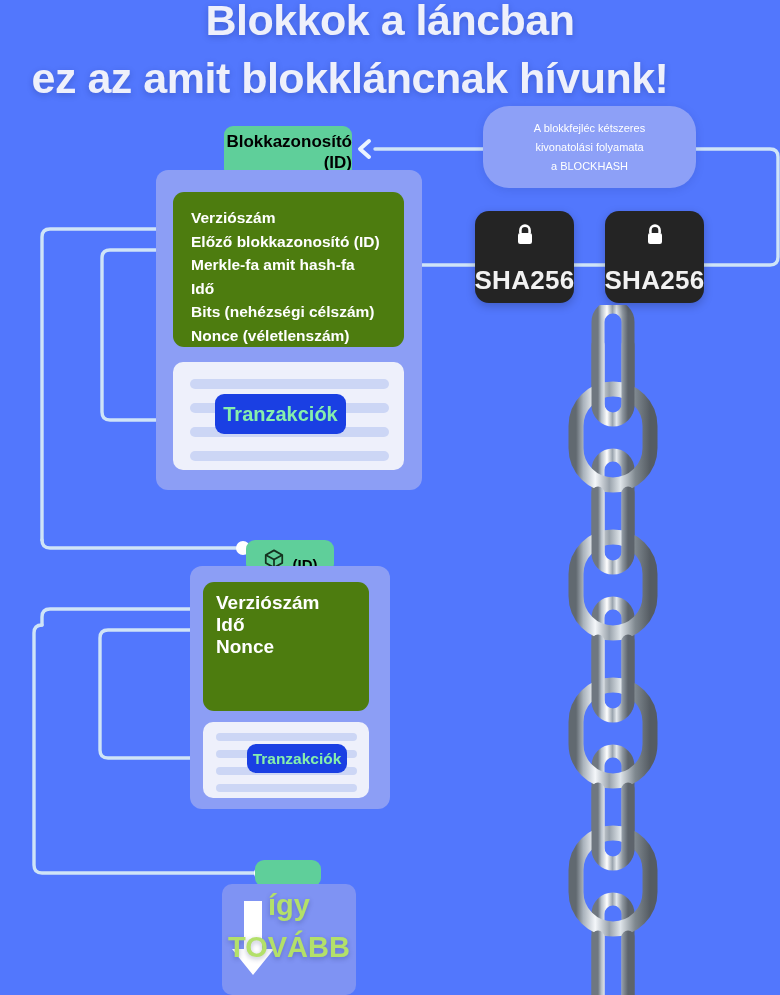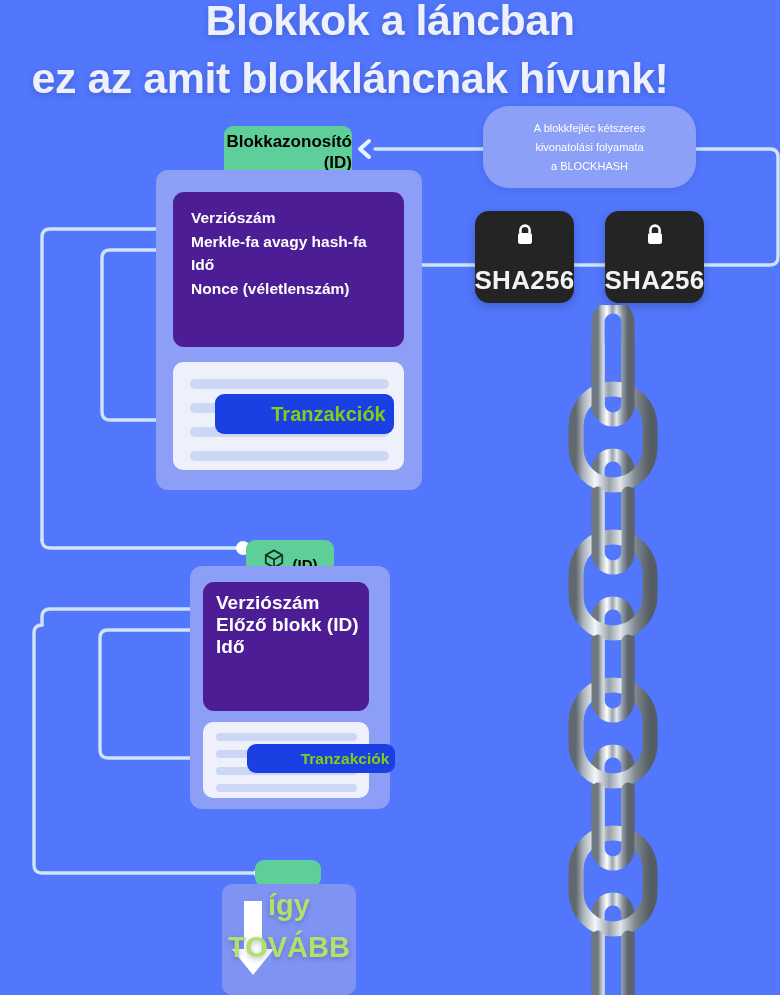--- a/index.html
+++ b/index.html
@@ -33,29 +33,29 @@
   .callout span{display:block;}
 
   
   .wires{position:absolute;left:0;top:0;width:780px;height:995px;}
 
   
   .card{
     position:absolute;background:#8c9ef5;border-radius:12px;
   }
   .hdrbox{
-    position:absolute;background:#4c1d95;border-radius:11px;
+    position:absolute;background:#4d7c0f;border-radius:11px;
     color:#ffffff;box-sizing:border-box;
   }
   .hdrbox div{white-space:nowrap;}
   .txwrap{position:absolute;background:#eef0fb;border-radius:10px;}
   .txline{position:absolute;background:#ccd6f5;border-radius:5px;height:10px;}
   .txpill{
-    position:absolute;background:#1a3fe3;border-radius:9px;color:#84cc16;
-    display:flex;align-items:center;justify-content:center;font-weight:bold;padding-left:48px;
+    position:absolute;background:#1a3fe3;border-radius:9px;color:#86efac;
+    display:flex;align-items:center;justify-content:center;font-weight:bold;
   }
 
   
   .idbadge{
     position:absolute;background:#5fcf9a;border-radius:9px;
     color:#000000;display:flex;align-items:flex-end;justify-content:center;
     text-align:center;font-weight:bold;
   }
   .idbadge.two-line{flex-direction:column;line-height:21px;}
   .idbadge.with-icon{gap:8px;}
@@ -203,22 +203,24 @@
 
   <div class="idbadge two-line" style="left:224px;top:126px;width:128px;height:52px;font-size:17px;">
     <span>Blokkazonosító</span>
     <span>(ID)</span>
   </div>
 
   <div class="card" style="left:156px;top:170px;width:266px;height:320px;">
 
     <div class="hdrbox" style="left:17px;top:22px;width:231px;height:155px;padding:14px 0 0 18px;font-size:15.5px;font-weight:bold;line-height:23.5px;">
       <div>Verziószám</div>
-      <div>Merkle-fa avagy hash-fa</div>
+      <div>Előző blokkazonosító (ID)</div>
+      <div>Merkle-fa amit hash-fa</div>
       <div>Idő</div>
+      <div>Bits (nehézségi célszám)</div>
       <div>Nonce (véletlenszám)</div>
     </div>
 
     <div class="txwrap" style="left:17px;top:192px;width:231px;height:108px;">
       <div class="txline" style="left:17px;top:17px;width:199px;"></div>
       <div class="txline" style="left:17px;top:41px;width:199px;"></div>
       <div class="txline" style="left:17px;top:65px;width:199px;"></div>
       <div class="txline" style="left:17px;top:89px;width:199px;"></div>
       <div class="txpill" style="left:42px;top:32px;width:131px;height:40px;font-size:20px;">Tranzakciók</div>
     </div>
@@ -232,22 +234,22 @@
         <path d="M12 12.6V21.4"></path>
       </svg>
     </span>
     <span>(ID)</span>
   </div>
 
   <div class="card" style="left:190px;top:566px;width:200px;height:243px;">
 
     <div class="hdrbox" style="left:13px;top:16px;width:166px;height:129px;padding:10px 0 0 13px;font-size:19px;font-weight:bold;line-height:22px;">
       <div>Verziószám</div>
-      <div>Előző blokk (ID)</div>
       <div>Idő</div>
+      <div>Nonce</div>
     </div>
 
     <div class="txwrap" style="left:13px;top:156px;width:166px;height:76px;">
       <div class="txline" style="left:13px;top:11px;width:141px;height:8px;"></div>
       <div class="txline" style="left:13px;top:28px;width:141px;height:8px;"></div>
       <div class="txline" style="left:13px;top:45px;width:141px;height:8px;"></div>
       <div class="txline" style="left:13px;top:62px;width:141px;height:8px;"></div>
       <div class="txpill" style="left:44px;top:22px;width:100px;height:29px;font-size:15.5px;">Tranzakciók</div>
     </div>
   </div>

